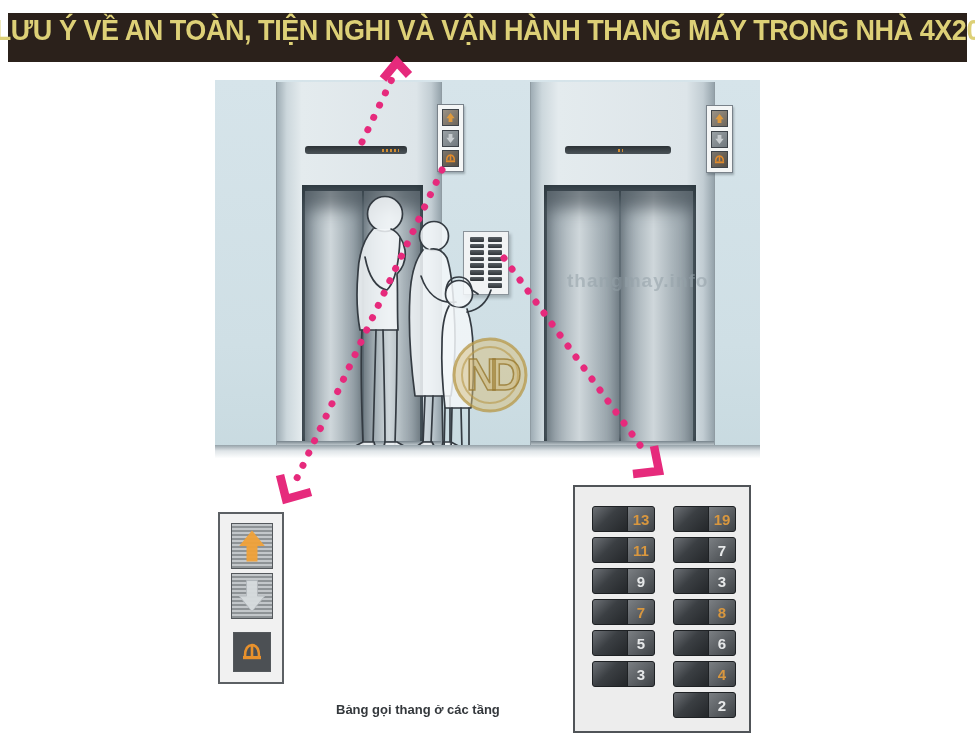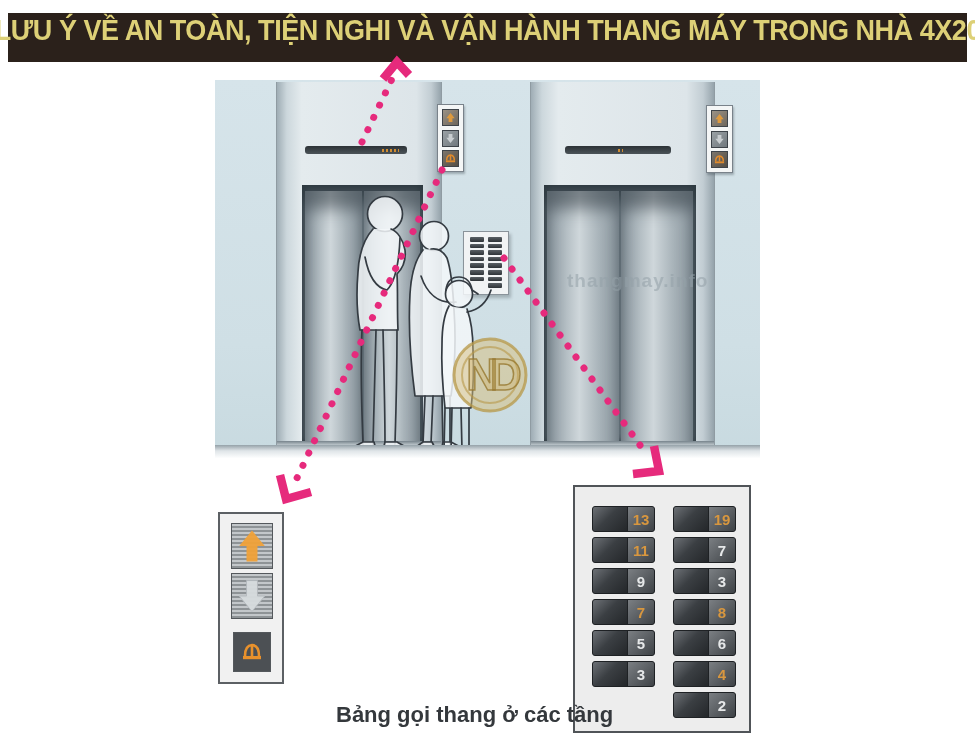--- a/index.html
+++ b/index.html
@@ -76,21 +76,21 @@
   .call-panel{position:absolute;left:573px;top:485px;width:178px;height:248px;background:#ededed;
     border:2px solid #505458;box-sizing:border-box;z-index:4;}
   .col{position:absolute;top:19px;display:flex;flex-direction:column;gap:5px;}
   .col-l{left:17px;} .col-r{left:98px;}
   .cb{width:63px;height:26px;display:flex;gap:1px;background:#1e2124;border:1px solid #1e2124;
     border-radius:3px;overflow:hidden;box-sizing:border-box;}
   .cb .pad{flex:1.35;background:linear-gradient(135deg,#6d7176 0%,#3b3f43 45%,#24272a 100%);}
   .cb .num{width:26px;display:flex;align-items:center;justify-content:center;font-size:15px;
     font-weight:700;color:#e6e8e9;background:linear-gradient(135deg,#7b7f83,#3e4246);}
   .cb.lit .num{color:#d8973f;}
-  .call-caption{position:absolute;left:336px;top:702px;font-size:22px;font-weight:700;
+  .call-caption{position:absolute;left:336px;top:702px;font-size:13px;font-weight:700;
     color:#34383c;z-index:4;}
 </style>
 </head>
 <body>
 
 <div class="banner">
   <span>LƯU Ý VỀ AN TOÀN, TIỆN NGHI VÀ VẬN HÀNH THANG MÁY TRONG NHÀ 4X20</span>
 </div>
 
 <div class="scene">

